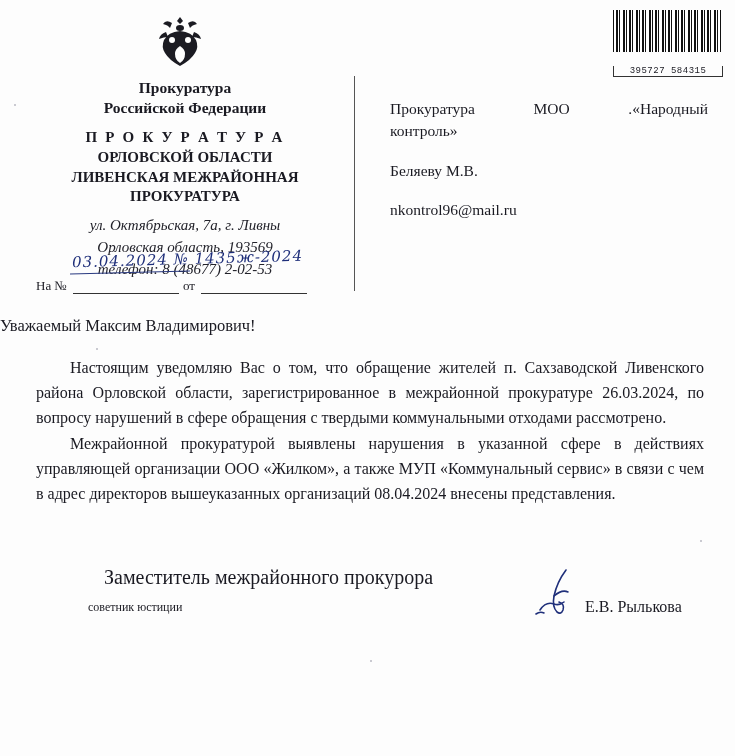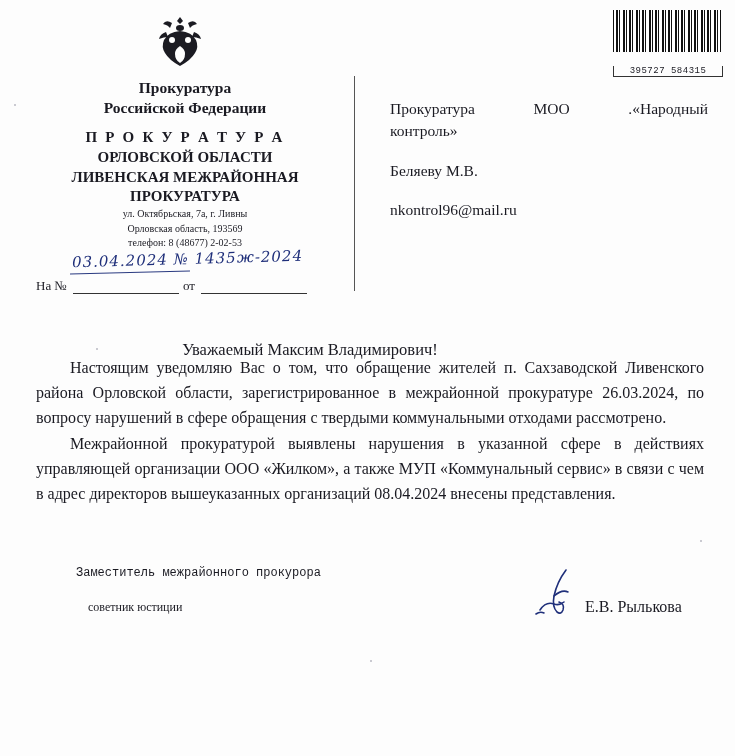--- a/index.html
+++ b/index.html
@@ -80,23 +80,25 @@
   .lh-l3 {
     font-size: 15px;
     font-weight: bold;
     letter-spacing: 2.2px;
   }
   .lh-l4, .lh-l5, .lh-l6 {
     font-size: 15px;
     font-weight: bold;
   }
   .lh-addr {
-    font-size: 10px;
+    margin-top: 8px;
+    font-size: 15px;
     line-height: 1.45;
     color: #22222a;
+    font-style: italic;
   }
 
   
   .handwritten {
     position: absolute;
     top: 250px;
     left: 72px;
     font-family: "DejaVu Serif", serif;
     font-style: italic;
     font-size: 15px;
@@ -159,24 +161,23 @@
   .addr-line2 { margin-top: 0px; }
   .addr-name { margin-top: 17px; }
   .addr-email { margin-top: 17px; }
 
   
   .salutation {
     position: absolute;
     top: 316px;
     left: 0;
     width: 620px;
-    text-align: center;
+    text-align: left;
     font-size: 16.5px;
     font-weight: normal;
-    margin-top: 24px;
   }
   .body {
     position: absolute;
     top: 356px;
     left: 36px;
     width: 668px;
     font-size: 16px;
     line-height: 1.55;
     text-align: justify;
   }
@@ -185,23 +186,22 @@
     text-indent: 34px;
     text-align: justify;
     text-justify: inter-word;
   }
   .body p.p2 { margin-top: 2px; }
 
   
   .sig-role {
     position: absolute;
     top: 566px;
-    left: 76px;
-    font-size: 12px;
-    font-family: Liberation Mono, monospace;
+    left: 104px;
+    font-size: 20px;
   }
   .sig-rank {
     position: absolute;
     top: 600px;
     left: 88px;
     font-size: 12px;
   }
   .sig-name {
     position: absolute;
     top: 598px;

